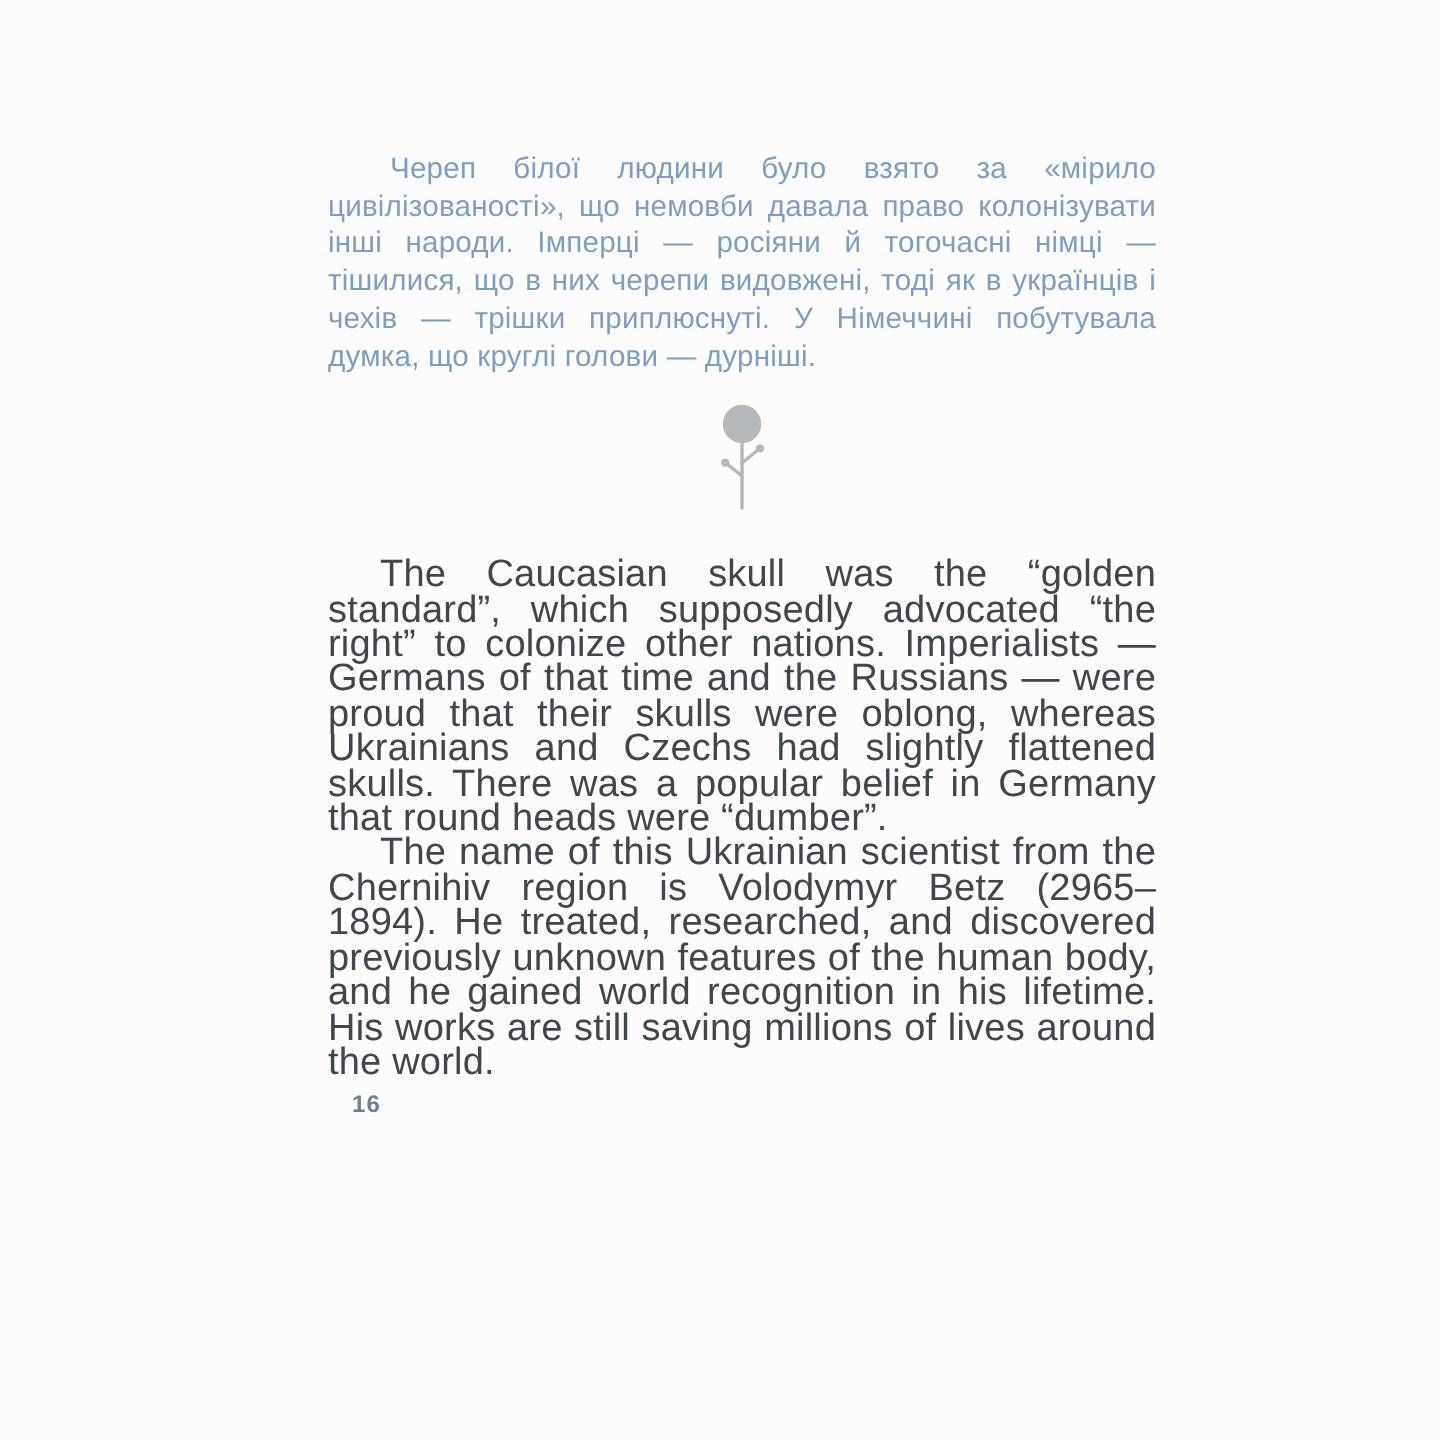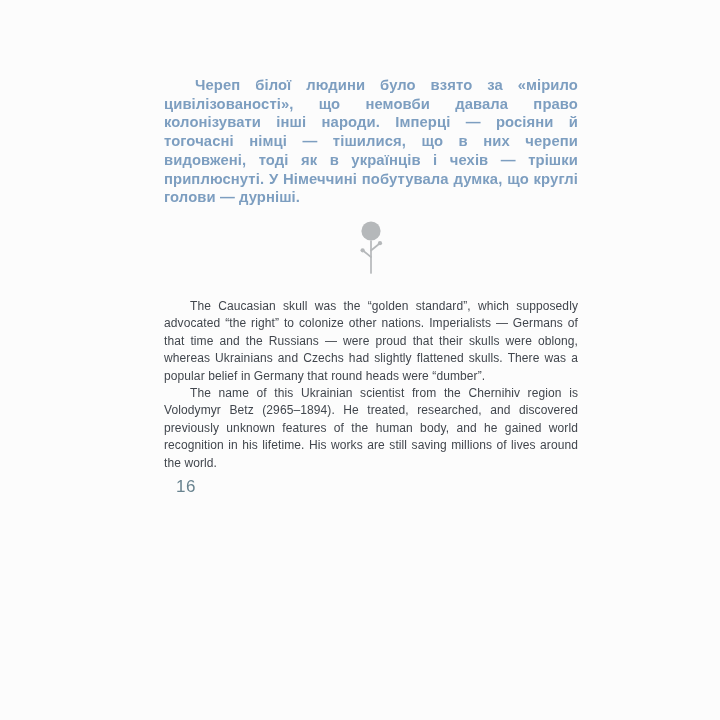--- a/index.html
+++ b/index.html
@@ -25,43 +25,44 @@
     left:164px;top:76px;
     width:414px;
   }
   .uk-block p{
     color:var(--ukrainian-text);
     font-size:14.8px;
     line-height:18.7px;
     letter-spacing:0.1px;
     text-align:justify;
     text-indent:31px;
-    font-weight:700;
+    font-weight:400;
   }
   .en-block{margin-top:15px;}
   .en-block p{
     color:var(--english-text);
-    font-size:12px;
+    font-size:19px;
     line-height:17.4px;
     letter-spacing:0.1px;
     text-align:justify;
     text-indent:26px;
   }
   .divider{
     height:62px;
     margin-top:14px;
     display:flex;
     justify-content:center;
   }
   .page-number{
     margin-top:5px;
     margin-left:12px;
     color:var(--page-number);
-    font-size:17px;
+    font-size:12px;
     letter-spacing:0.6px;
+    font-weight:bold;
   }
 </style>
 </head>
 <body>
 
 <div class="page">
   <div class="text-column">
 
     <section class="uk-block">
       <p>Череп білої людини було взято за «мірило цивілізованості», що немовби давала право колонізувати інші народи. Імперці — росіяни й тогочасні німці — тішилися, що в них черепи видовжені, тоді як в українців і чехів — трішки приплюснуті. У Німеччині побутувала думка, що круглі голови — дурніші.</p>

